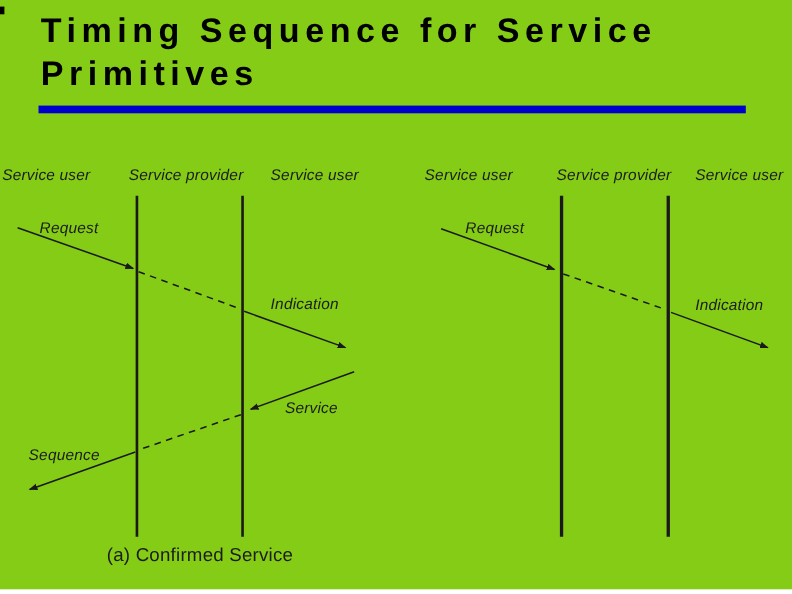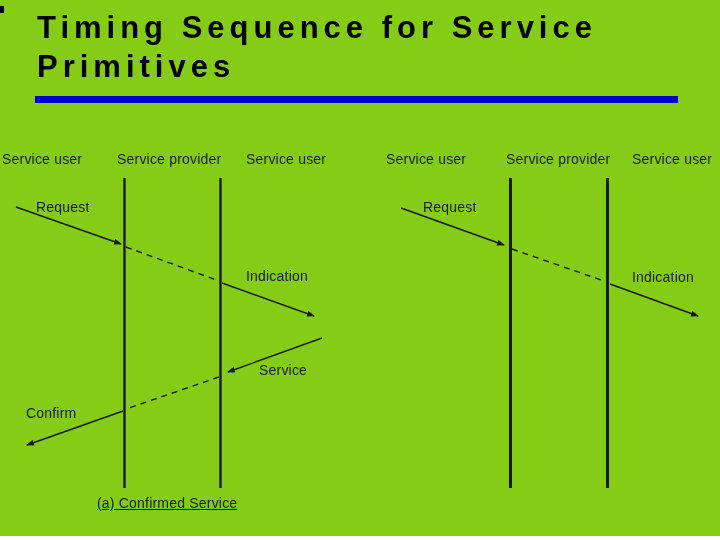--- a/index.html
+++ b/index.html
@@ -39,28 +39,28 @@
     position: absolute;
     left: 0; top: 0;
     width: 720px; height: 540px;
   }
   .lbl {
     position: absolute;
     font-size: 14px;
     color: #1c1c1c;
     white-space: nowrap;
     letter-spacing: 0.2px;
+    font-style: italic;
   }
   .caption {
     position: absolute;
-    font-size: 14px;
+    font-size: 17px;
     color: #1c1c1c;
     white-space: nowrap;
     letter-spacing: 0.2px;
-    text-decoration: underline;
   }
 </style>
 </head>
 <body>
 
 <div class="slide">
 
   <div class="corner-mark"></div>
 
   <h1 class="title">Timing Sequence for Service Primitives</h1>
@@ -92,21 +92,21 @@
       <line x1="610" y1="284" x2="698" y2="316" stroke-width="1.4" marker-end="url(#arrow)"></line>
     </g>
   </svg>
 
   <span class="lbl" style="left:2px;   top:151px">Service user</span>
   <span class="lbl" style="left:117px; top:151px">Service provider</span>
   <span class="lbl" style="left:246px; top:151px">Service user</span>
   <span class="lbl" style="left:36px;  top:199px">Request</span>
   <span class="lbl" style="left:246px; top:268px">Indication</span>
   <span class="lbl" style="left:259px; top:362px">Service</span>
-  <span class="lbl" style="left:26px;  top:405px">Confirm</span>
+  <span class="lbl" style="left:26px;  top:405px">Sequence</span>
   <span class="caption" style="left:97px; top:495px">(a) Confirmed Service</span>
 
   <span class="lbl" style="left:386px; top:151px">Service user</span>
   <span class="lbl" style="left:506px; top:151px">Service provider</span>
   <span class="lbl" style="left:632px; top:151px">Service user</span>
   <span class="lbl" style="left:423px; top:199px">Request</span>
   <span class="lbl" style="left:632px; top:269px">Indication</span>
 
 </div>
 

